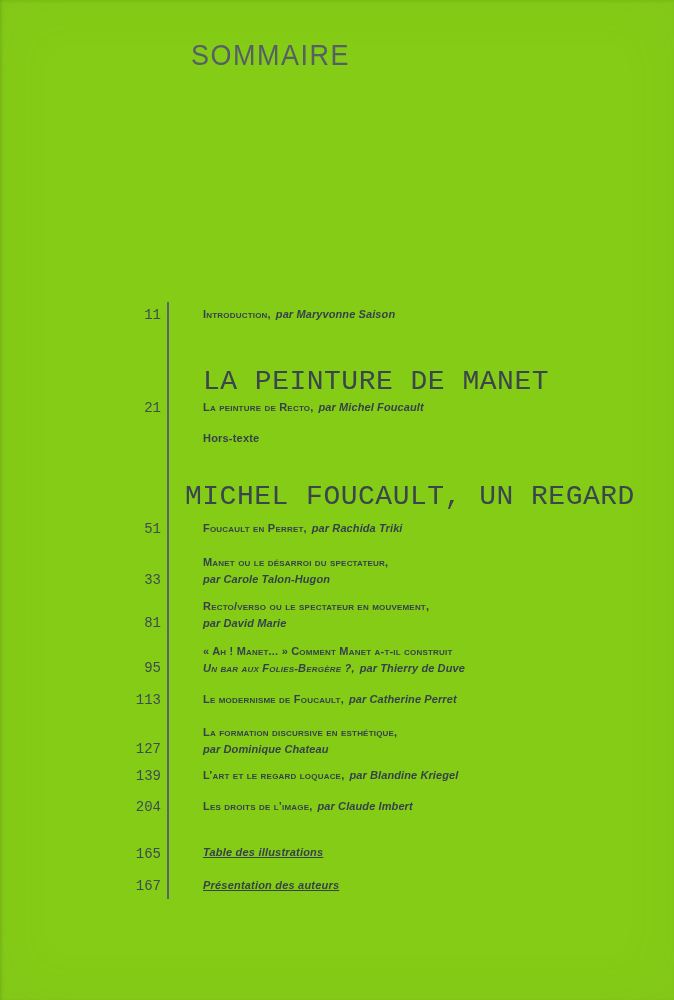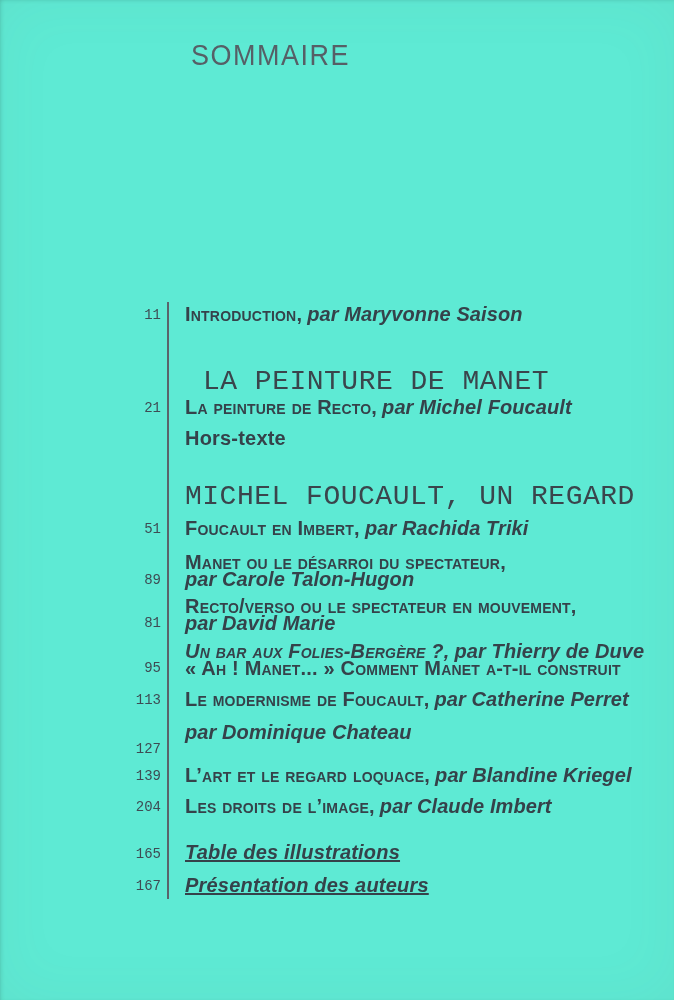--- a/index.html
+++ b/index.html
@@ -1,21 +1,21 @@
 <!DOCTYPE html>
 <html><head>
 <meta charset="utf-8">
 <style>
   html, body { margin: 0; padding: 0; background: #e9e7e2; }
   .page {
     position: relative;
     width: 674px;
     height: 1000px;
     margin: 0 auto;
-    background: #5eead4;
+    background: #84cc16;
     overflow: hidden;
     box-shadow: inset 0 0 60px rgba(120,110,90,0.06),
                 inset 3px 0 5px -3px rgba(0,0,0,0.18),
                 inset 0 3px 5px -3px rgba(0,0,0,0.10);
     font-family: "Liberation Sans", sans-serif;
     color: #35424a;
   }
   .page-title {
     position: absolute;
     left: 191px;
@@ -54,22 +54,22 @@
     text-align: right;
     font-family: "Liberation Mono", monospace;
     font-size: 28px;
     letter-spacing: 0.5px;
     color: #3a454c;
     white-space: nowrap;
     line-height: 1;
   }
   .text {
     position: absolute;
-    left: 185px;
-    font-size: 20px;
+    left: 203px;
+    font-size: 11px;
     line-height: 16.5px;
     white-space: nowrap;
   }
   .t {
     font-weight: bold;
     font-variant: small-caps;
     letter-spacing: 0.2px;
   }
   .it { font-style: italic; }
   .a {
@@ -104,48 +104,49 @@
   </div>
 
   <div class="text" style="top:430px">
     <div class="line"><span class="plain">Hors-texte</span></div>
   </div>
 
   <div class="heading" style="top:483px">MICHEL FOUCAULT, UN REGARD</div>
 
   <div class="num" style="top:522px">51</div>
   <div class="text" style="top:520px">
-    <div class="line"><span class="t">Foucault en Imbert,</span><span class="a">par Rachida Triki</span></div>
+    <div class="line"><span class="t">Foucault en Perret,</span><span class="a">par Rachida Triki</span></div>
   </div>
 
-  <div class="num" style="top:573px">89</div>
+  <div class="num" style="top:573px">33</div>
   <div class="text" style="top:554px">
     <div class="line"><span class="t">Manet ou le désarroi du spectateur,</span></div>
     <div class="line"><span class="a">par Carole Talon-Hugon</span></div>
   </div>
 
   <div class="num" style="top:616px">81</div>
   <div class="text" style="top:598px">
     <div class="line"><span class="t">Recto/verso ou le spectateur en mouvement,</span></div>
     <div class="line"><span class="a">par David Marie</span></div>
   </div>
 
   <div class="num" style="top:661px">95</div>
   <div class="text" style="top:643px">
+    <div class="line"><span class="t">« Ah ! Manet... » Comment Manet a-t-il construit</span></div>
     <div class="line"><span class="t it">Un bar aux Folies-Bergère ?,</span><span class="a">par Thierry de Duve</span></div>
-    <div class="line"><span class="t">« Ah ! Manet... » Comment Manet a-t-il construit</span></div>
   </div>
 
   <div class="num" style="top:693px">113</div>
   <div class="text" style="top:691px">
     <div class="line"><span class="t">Le modernisme de Foucault,</span><span class="a">par Catherine Perret</span></div>
   </div>
 
   <div class="num" style="top:742px">127</div>
   <div class="text" style="top:724px">
+    <div class="line"><span class="t">La formation discursive en esthétique,</span></div>
     <div class="line"><span class="a">par Dominique Chateau</span></div>
   </div>
 
   <div class="num" style="top:769px">139</div>
   <div class="text" style="top:767px">
     <div class="line"><span class="t">L’art et le regard loquace,</span><span class="a">par Blandine Kriegel</span></div>
   </div>
 
   <div class="num" style="top:800px">204</div>
   <div class="text" style="top:798px">

